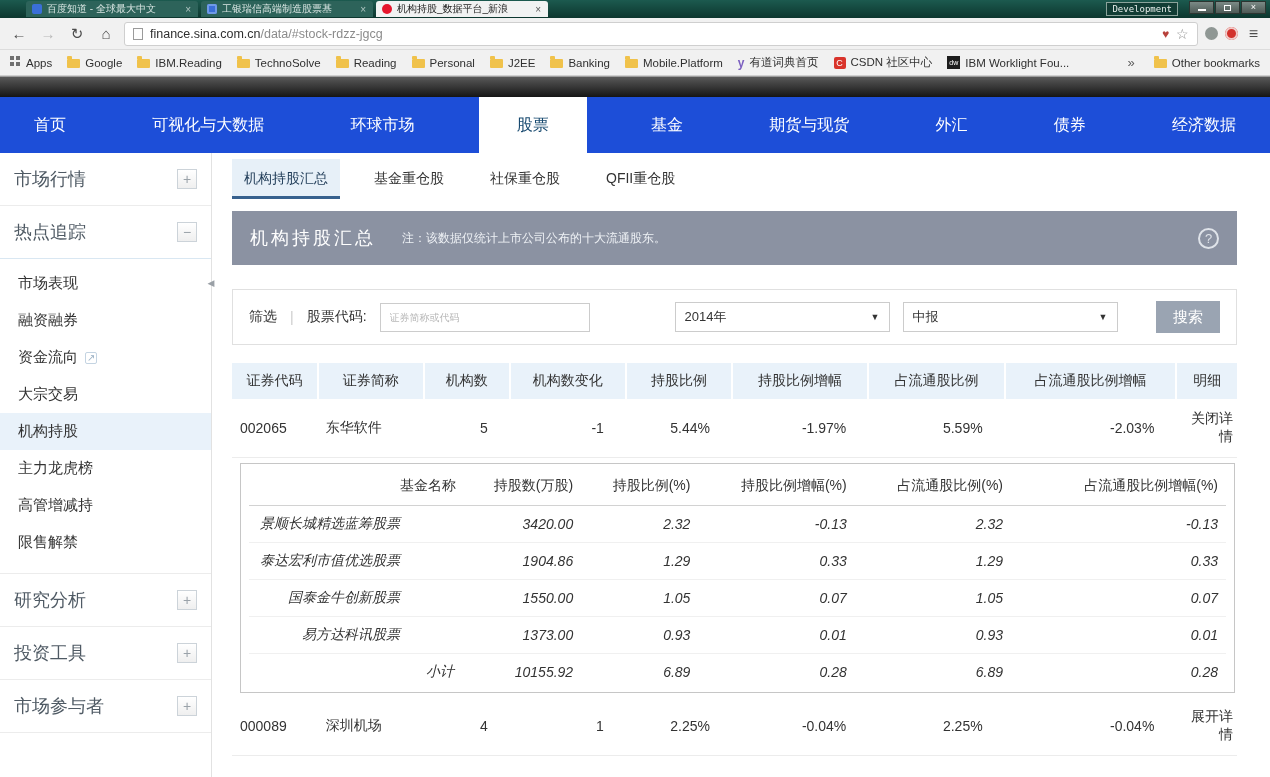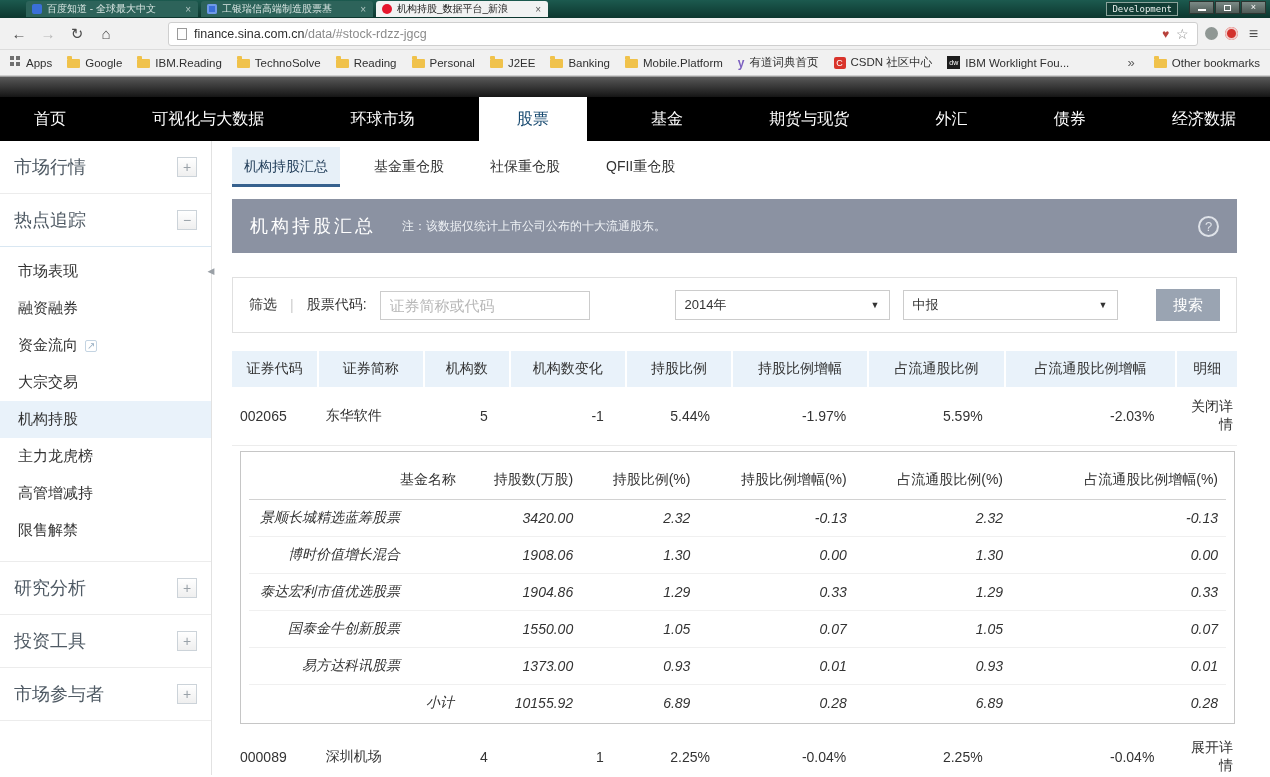--- a/index.html
+++ b/index.html
@@ -22,21 +22,21 @@
   .winctrl { position:absolute; right:4px; top:1px; display:flex; gap:1px; }
   .wbtn { width:25px; height:13px; background:linear-gradient(#7c8a86,#4d5a56); border:1px solid #2c3531;
           display:flex; align-items:center; justify-content:center; color:#fff; font-size:9px; line-height:9px; }
   .min-glyph { width:8px; height:2px; background:#fff; display:block; margin-top:5px; }
   .restore-glyph { width:7px; height:6px; border:1px solid #fff; display:block; }
 
   .toolbar { height:32px; background:#f1f1f1; border-bottom:1px solid #dcdcdc; display:flex; align-items:center; padding:0 8px; gap:7px; }
   .nav-btn { font-size:15px; color:#4c4c4c; width:22px; text-align:center; cursor:default; }
   .nav-btn.disabled { color:#b8b8b8; }
   .addressbar { flex:1; height:24px; background:#fff; border:1px solid #cfcfcf; border-radius:3px;
-                display:flex; align-items:center; padding:0 8px; gap:7px; font-size:12.5px;margin-left:44px; }
+                display:flex; align-items:center; padding:0 8px; gap:7px; font-size:12.5px; }
   .page-ico { width:10px; height:12px; border:1px solid #9a9a9a; background:#fdfdfd; flex:0 0 auto; }
   .url { flex:1; white-space:nowrap; overflow:hidden; }
   .url-domain { color:#2f2f2f; }
   .url-path { color:#8b8b8b; }
   .heart { color:#b8413b; font-size:12px; }
   .star { color:#8d8d8d; font-size:14px; }
   .circle-ico { width:13px; height:13px; border-radius:50%; flex:0 0 auto; }
   .circle-ico.gray { background:#8f9794; }
   .circle-ico.red { background:#d3312c; box-shadow:inset 0 0 0 2px #f0c9c7; }
   .menu-ico { font-size:16px; color:#4c4c4c; padding:0 4px; }
@@ -48,21 +48,21 @@
   .folder { width:13px; height:9px; background:#f0c24b; border-radius:1px; position:relative; margin-top:2px; flex:0 0 auto; }
   .folder::before { content:''; position:absolute; top:-3px; left:0; width:5px; height:3px; background:#f0c24b; border-radius:1px 1px 0 0; }
   .youdao-ico { color:#7b5fc0; font-weight:bold; font-size:12px; line-height:12px; }
   .csdn-ico { background:#d9342b; color:#fff; width:12px; height:12px; font-size:9px; display:flex; align-items:center; justify-content:center; border-radius:2px; }
   .dw-ico { background:#1d1d1d; color:#fff; width:13px; height:13px; font-size:7px; display:flex; align-items:center; justify-content:center; }
   .bm-overflow { margin-left:auto; color:#5e5e5e; font-size:13px; padding:0 4px; }
 
   .darkstrip { height:21px; background:linear-gradient(#585858,#151515); border-top:1px solid #9c9c9c; }
 
   
-  .sitenav { height:44px; background:#000000; display:flex; align-items:stretch; justify-content:space-between;
+  .sitenav { height:56px; background:#1d4ed8; display:flex; align-items:stretch; justify-content:space-between;
              color:#fff; font-size:16px; padding:0 12px; }
   .nav-item { display:flex; align-items:center; padding:0 22px; cursor:default; }
   .nav-item.active { background:#fff; color:#17496f; padding:14px 38px; }
   .nav-item.disabled { color:#8ec6e8; }
 
   
   .page { display:flex; height:634px; background:#fff; }
   .sidebar { width:212px; border-right:1px solid #e2e2e2; position:relative; flex:0 0 auto; }
   .side-sec { display:flex; align-items:center; justify-content:space-between; padding:14px 14px; font-size:18px;
               color:#4f5a64; border-bottom:1px solid #ececec; cursor:default; }
@@ -82,21 +82,21 @@
   .ctab.active { background:#e7f0f8; border-bottom:3px solid #37618e; color:#1f3b57; padding-bottom:8px; }
 
   .panel-head { margin-top:12px; background:#8b92a2; color:#fff; height:54px; display:flex; align-items:center; padding:0 18px; gap:26px; }
   .panel-title { font-size:18px; letter-spacing:3px; }
   .panel-note { font-size:12px; color:#eef1f5; }
   .help { margin-left:auto; width:21px; height:21px; border:2px solid #dfe3e9; border-radius:50%; color:#dfe3e9;
           display:flex; align-items:center; justify-content:center; font-size:13px; }
 
   .filterbox { border:1px solid #e0e0e0; margin-top:24px; padding:11px 16px; display:flex; align-items:center; gap:13px; font-size:14px; }
   .f-sep { color:#ccc; }
-  .finput { width:210px; height:29px; border:1px solid #ccc; padding:0 9px; font-size:15px; color:#3b82f6;
+  .finput { width:210px; height:29px; border:1px solid #ccc; padding:0 9px; font-size:10px; color:#3b82f6;
             font-family:"Liberation Sans",sans-serif; outline:none; }
   .finput::placeholder { color:#b8b8b8; }
   .fselect { width:215px; height:30px; border:1px solid #ccc; display:flex; align-items:center; justify-content:space-between;
              padding:0 9px; font-size:13px; cursor:default; background:#fff; }
   .sel-year { margin-left:72px; }
   .sel-arrow { font-size:9px; color:#333; }
   .search-btn { margin-left:auto; width:64px; height:32px; background:#9aa4b2; color:#fff; border:none; font-size:15px;
                 font-family:"Liberation Sans",sans-serif; cursor:pointer; }
 
   
@@ -105,21 +105,21 @@
   .main-table th { background:#e9f2fa; font-weight:normal; text-align:center; padding:9px 4px; border-right:2px solid #fff; }
   .main-table th:last-child { border-right:none; }
   .main-table td { padding:11px 22px 11px 8px; text-align:right; border-bottom:1px solid #ececec; }
   .main-table td.al { text-align:left; padding:11px 8px; }
   .main-table td.detail-cell { padding:11px 4px; }
   .detail-link { cursor:pointer; color:#333; }
 
   .col-code{width:8.5%} .col-name{width:10.5%} .col-orgs{width:8.5%} .col-orgchg{width:11.5%}
   .col-hold{width:10.5%} .col-holdchg{width:13.5%} .col-float{width:13.5%} .col-floatchg{width:17%} .col-det{width:6%}
 
-  .detail-panel { border:1px solid #c6c6c6; margin:5px 2px 4px 8px; padding:9px 8px 2px; }
+  .detail-panel { border:1px solid #c6c6c6; margin:5px 2px 4px 8px; padding:3px 8px 2px; }
   .detail-table th { font-weight:normal; text-align:right; padding:10px 8px; border-bottom:1px solid #d2d2d2; }
   .detail-table td { text-align:right; padding:9px 8px; border-bottom:1px solid #f0f0f0;font-style:italic; }
   .detail-table tr:last-child td { border-bottom:none; }
   .detail-table td.name { padding-right:64px; }
   .detail-table tr:last-child td.name { padding-right:10px; }
   .dcol-name{width:22%} .dcol-shares{width:12%} .dcol-pct{width:12%} .dcol-pctchg{width:16%} .dcol-float{width:16%} .dcol-floatchg{width:22%}
 </style>
 </head>
 <body>
 
@@ -385,28 +385,20 @@
           <tbody>
             <tr>
               <td class="name">景顺长城精选蓝筹股票</td>
               <td>3420.00</td>
               <td>2.32</td>
               <td>-0.13</td>
               <td>2.32</td>
               <td>-0.13</td>
             </tr>
             <tr>
-              <td class="name">博时价值增长混合</td>
-              <td>1908.06</td>
-              <td>1.30</td>
-              <td>0.00</td>
-              <td>1.30</td>
-              <td>0.00</td>
-            </tr>
-            <tr>
               <td class="name">泰达宏利市值优选股票</td>
               <td>1904.86</td>
               <td>1.29</td>
               <td>0.33</td>
               <td>1.29</td>
               <td>0.33</td>
             </tr>
             <tr>
               <td class="name">国泰金牛创新股票</td>
               <td>1550.00</td>

